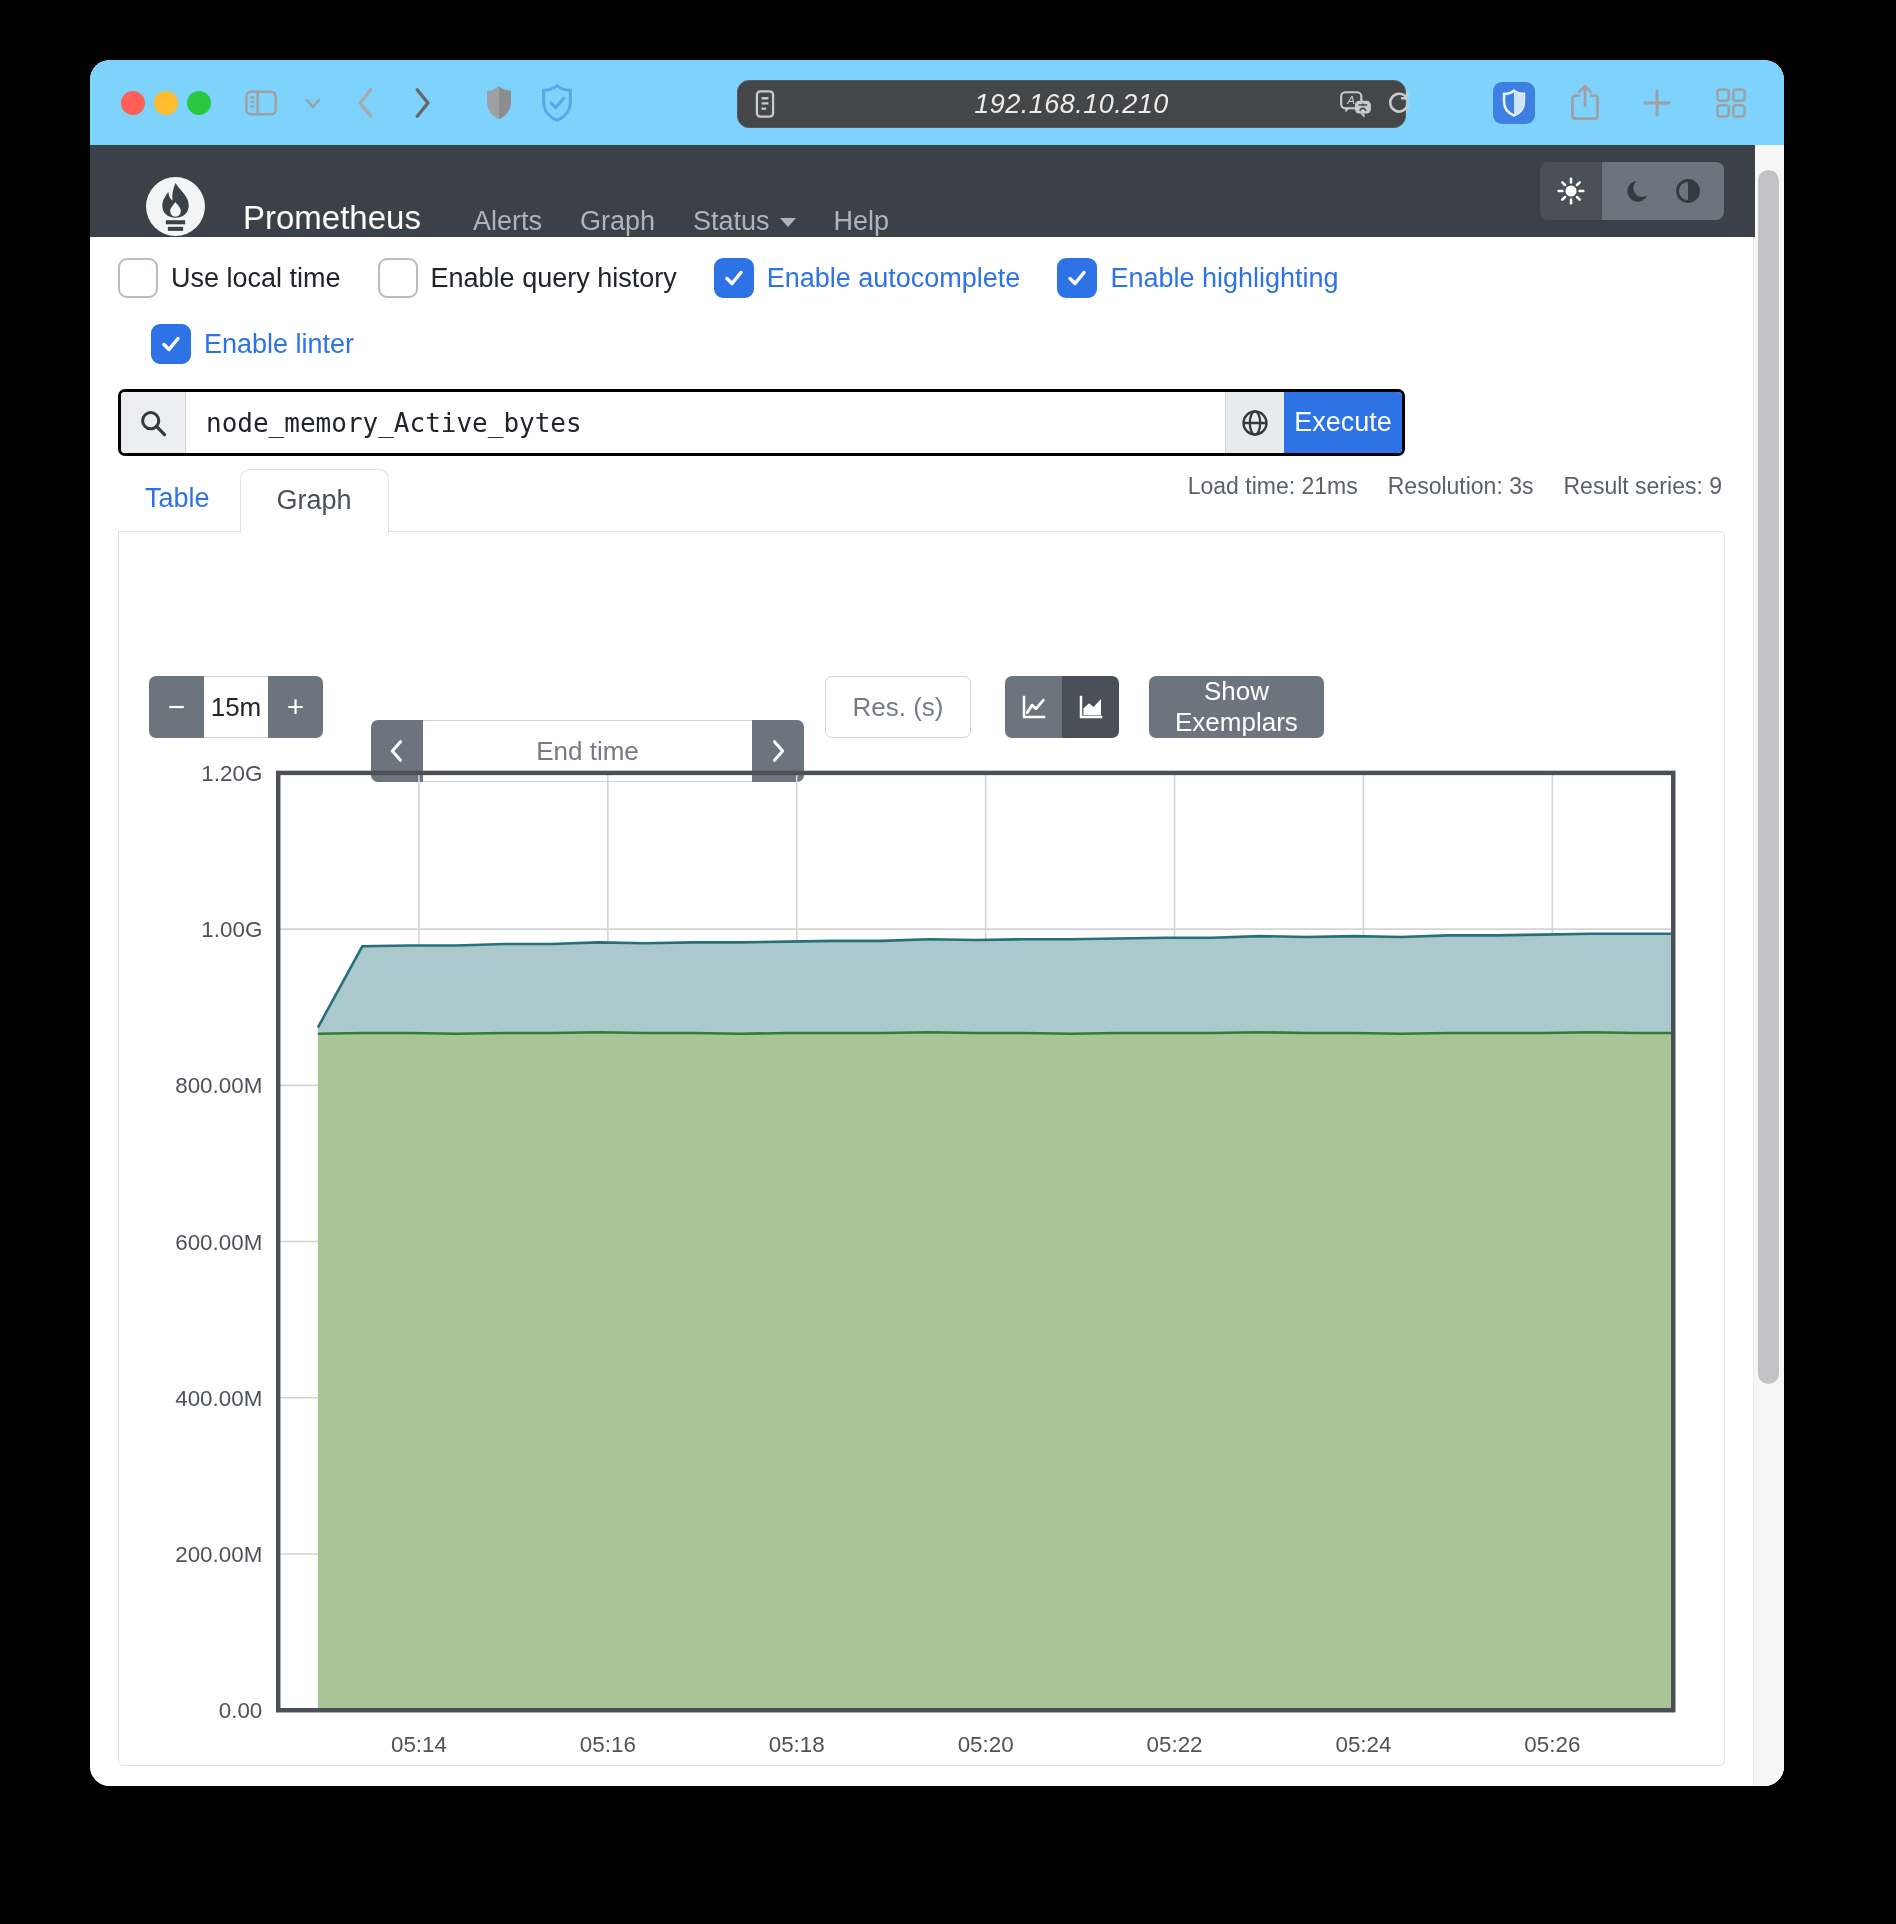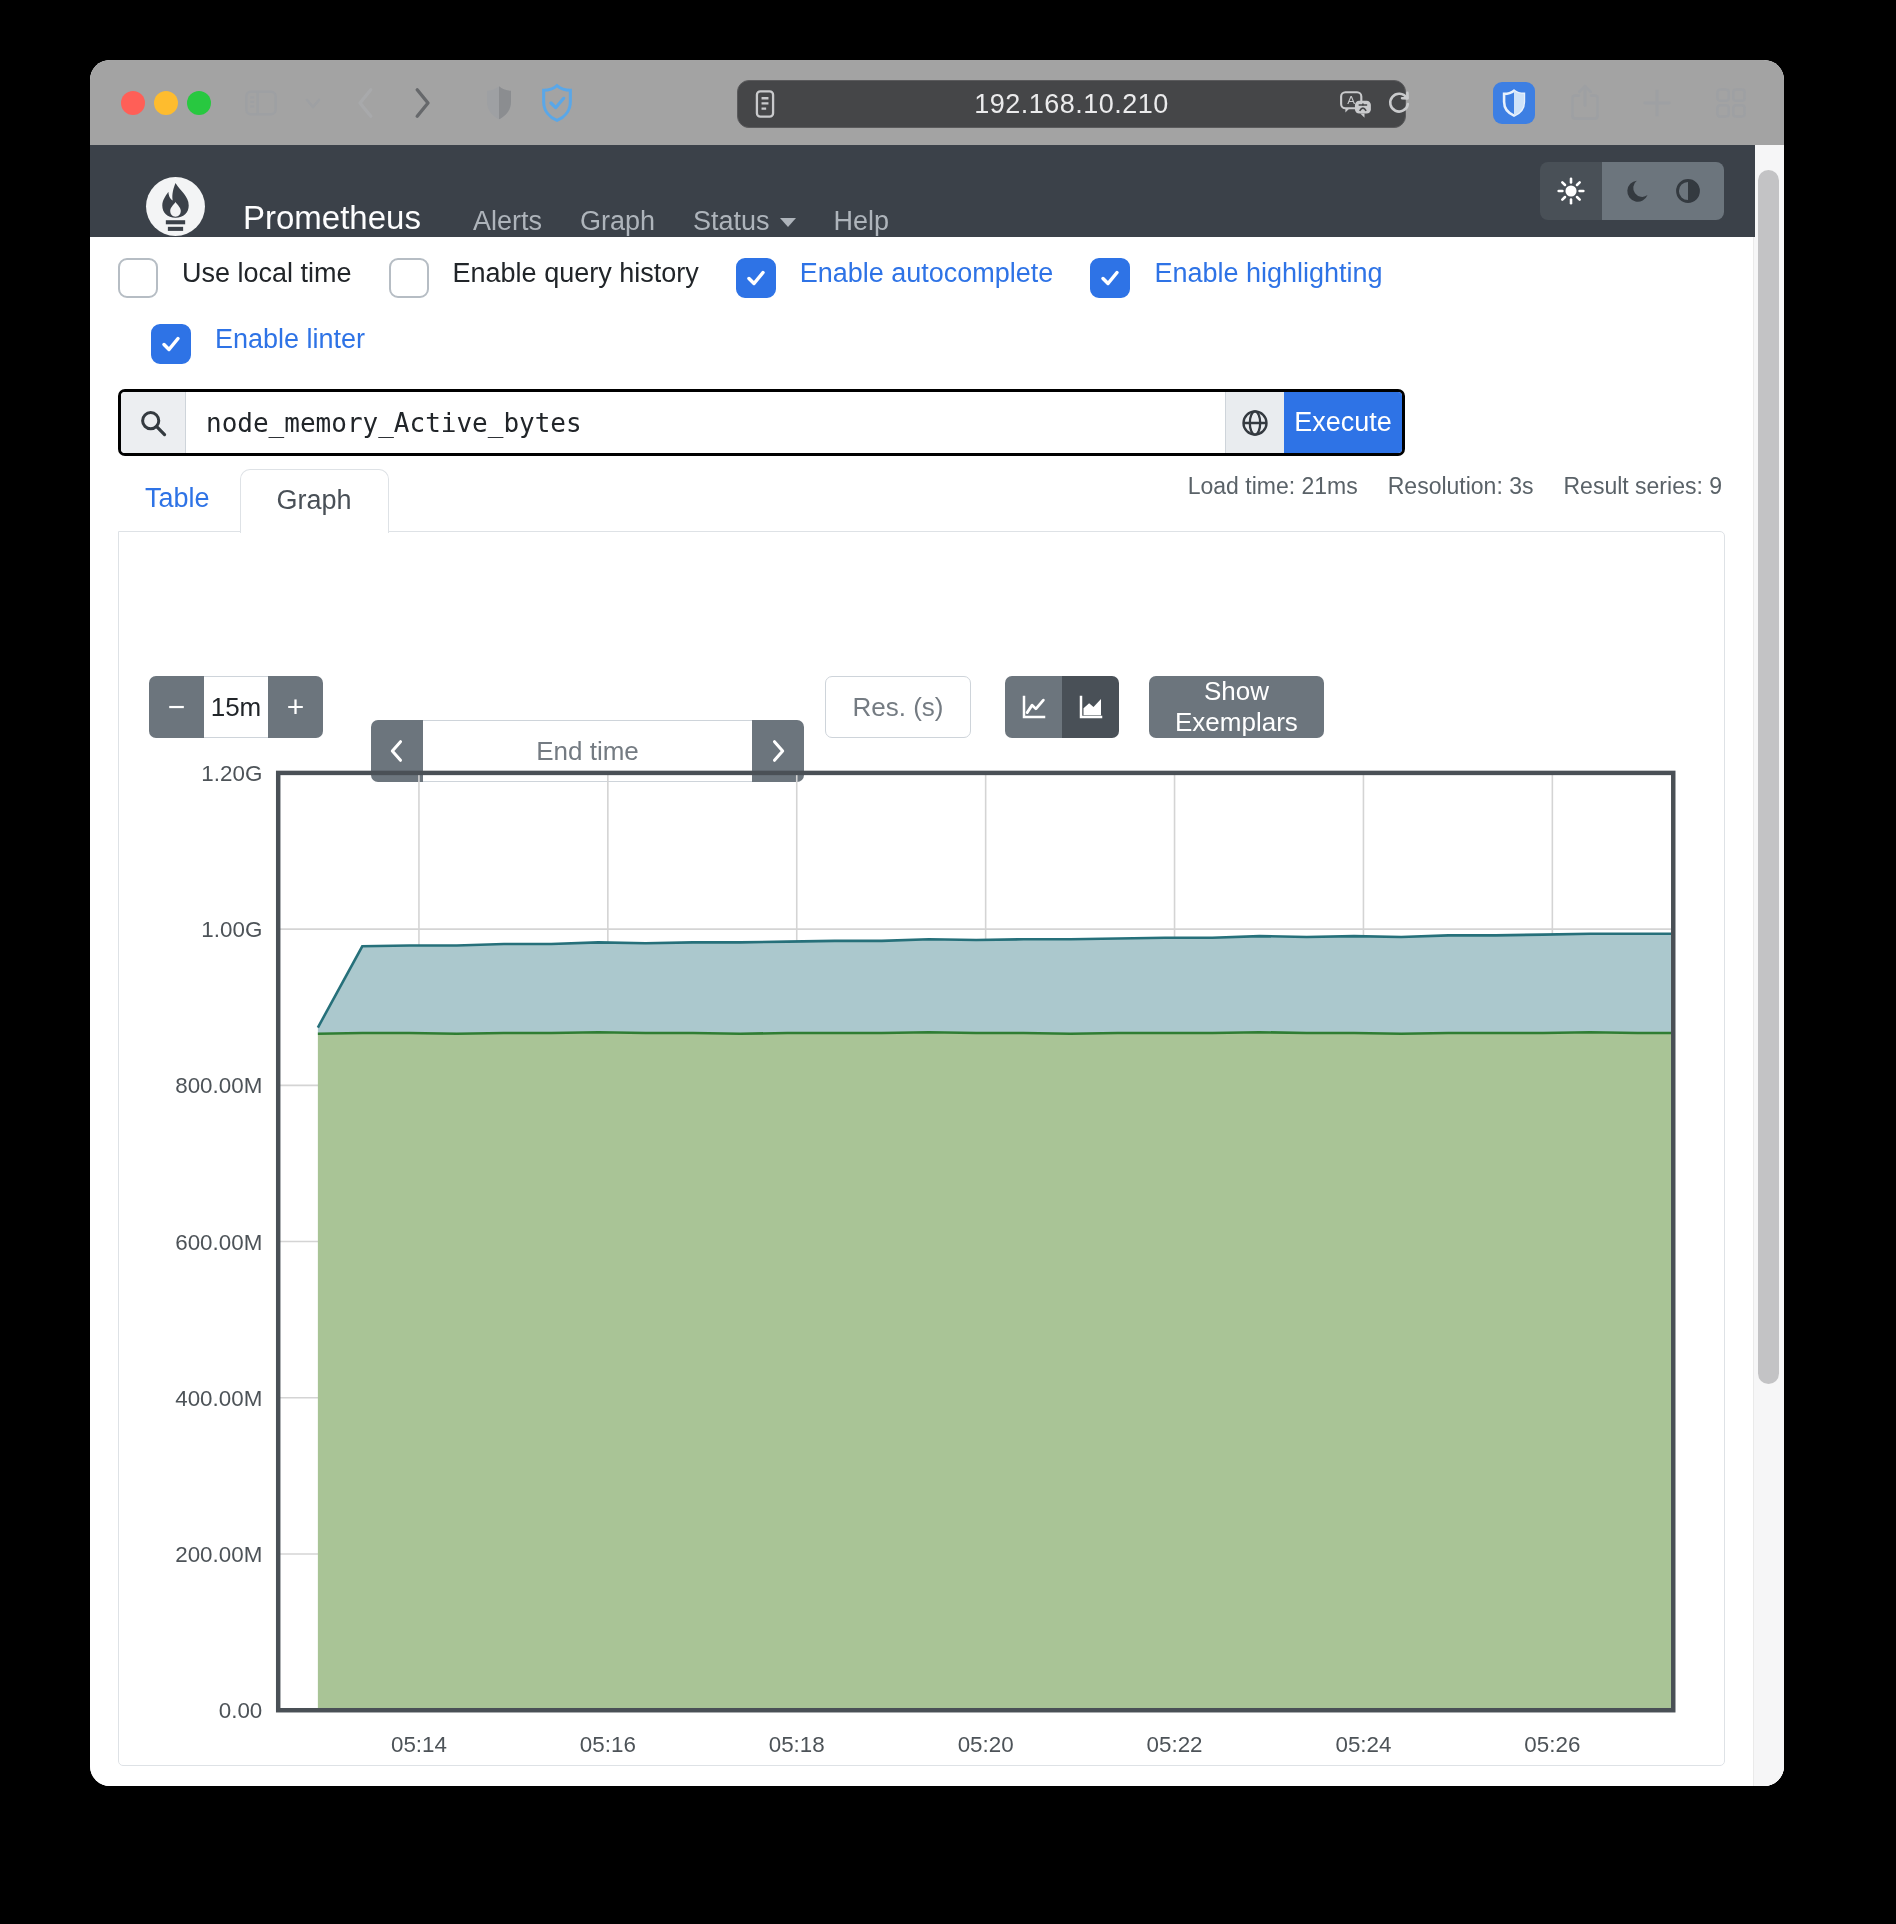--- a/index.html
+++ b/index.html
@@ -1,18 +1,18 @@
 <!DOCTYPE html>
 <html><head>
 <meta charset="utf-8">
 <style>
   html,body{margin:0;padding:0;background:#000;width:1896px;height:1924px;font-family:"Liberation Sans",sans-serif;-webkit-font-smoothing:antialiased;}
   .window{position:absolute;left:90px;top:60px;width:1694px;height:1726px;border-radius:20px;background:#fff;overflow:hidden;}
   
-  .toolbar{position:absolute;top:0;left:0;width:100%;height:85px;background:#a3a3a3;border-bottom:1px solid #22c55e;}
+  .toolbar{position:absolute;top:0;left:0;width:100%;height:85px;background:#7dd3fc;border-bottom:1px solid #22c55e;font-style:italic;}
   .toolbar *{position:absolute;}
   .tl{width:24px;height:24px;border-radius:50%;top:31px;}
   .tl.r{left:31px;background:#ff5f57}.tl.y{left:64px;background:#febc2e}.tl.g{left:97px;background:#28c840}
   .ticon{top:24px;width:38px;height:38px;display:flex;align-items:center;justify-content:center;}
   .urlbar{left:647px;top:20px;width:667px;height:46px;background:#454648;border:1px solid #5a5a5c;border-radius:12px;display:flex;align-items:center;}
   .urlbar .reader{position:absolute;left:14px;top:8px;}
   .urlbar .urltext{position:static;flex:1;text-align:center;color:#ebebec;font-size:27px;letter-spacing:0.5px;}
   .urlbar .tr{position:absolute;right:66px;top:9px;}
   .urlbar .rl{position:absolute;right:20px;top:9px;}
   .bw{left:1403px;top:22px;width:42px;height:42px;background:#3d7fe3;border-radius:9px;display:flex;align-items:center;justify-content:center;}
@@ -26,21 +26,21 @@
   .pbrand{color:#fdfdfe;font-size:33px;margin-left:37px;margin-right:14px;}
   .pnav a{color:#aeb4bb;font-size:27px;text-decoration:none;margin-left:38px;}
   .caret{display:inline-block;width:0;height:0;border-left:8px solid transparent;border-right:8px solid transparent;border-top:9px solid #aeb4bb;margin-left:10px;vertical-align:middle;}
   .theme{position:absolute;right:31px;top:17px;height:58px;display:flex;border-radius:8px;overflow:hidden;}
   .theme .seg{display:flex;align-items:center;justify-content:center;height:100%;}
   .seg.sun{width:62px;background:#495057;}
   .seg.rest{width:122px;background:#6c757d;gap:22px;}
   
   .optrow{position:absolute;left:28px;display:flex;gap:37px;align-items:center;}
   .row1{top:113px;} .row2{top:179px;margin-left:33px;}
-  .opt{display:flex;align-items:flex-start;gap:24px;font-size:27px;color:#212529;cursor:default;}
+  .opt{display:flex;align-items:center;gap:13px;font-size:27px;color:#212529;cursor:default;}
   .opt.on{color:#2e73e6;}
   .cbox{width:36px;height:36px;border:2.5px solid #b6bdc4;border-radius:9px;background:#fff;display:flex;align-items:center;justify-content:center;flex:none;}
   .opt.on .cbox{background:#2e73e6;border-color:#2e73e6;}
   .cbox svg{display:none;}
   .opt.on .cbox svg{display:block;}
   
   .qgroup{position:absolute;left:28px;top:244px;width:1281px;height:61px;display:flex;border:3px solid #000000;border-radius:7px;overflow:hidden;}
   .qaddon{width:64px;background:#eceef1;display:flex;align-items:center;justify-content:center;flex:none;border-right:1px solid #ced4da;}
   .qinput{flex:1;border:none;outline:none;font-family:"DejaVu Sans Mono",monospace;font-size:26px;color:#212529;padding:0 20px;}
   .qglobe{width:58px;background:#e9ecef;border-left:1px solid #ced4da;display:flex;align-items:center;justify-content:center;flex:none;}

